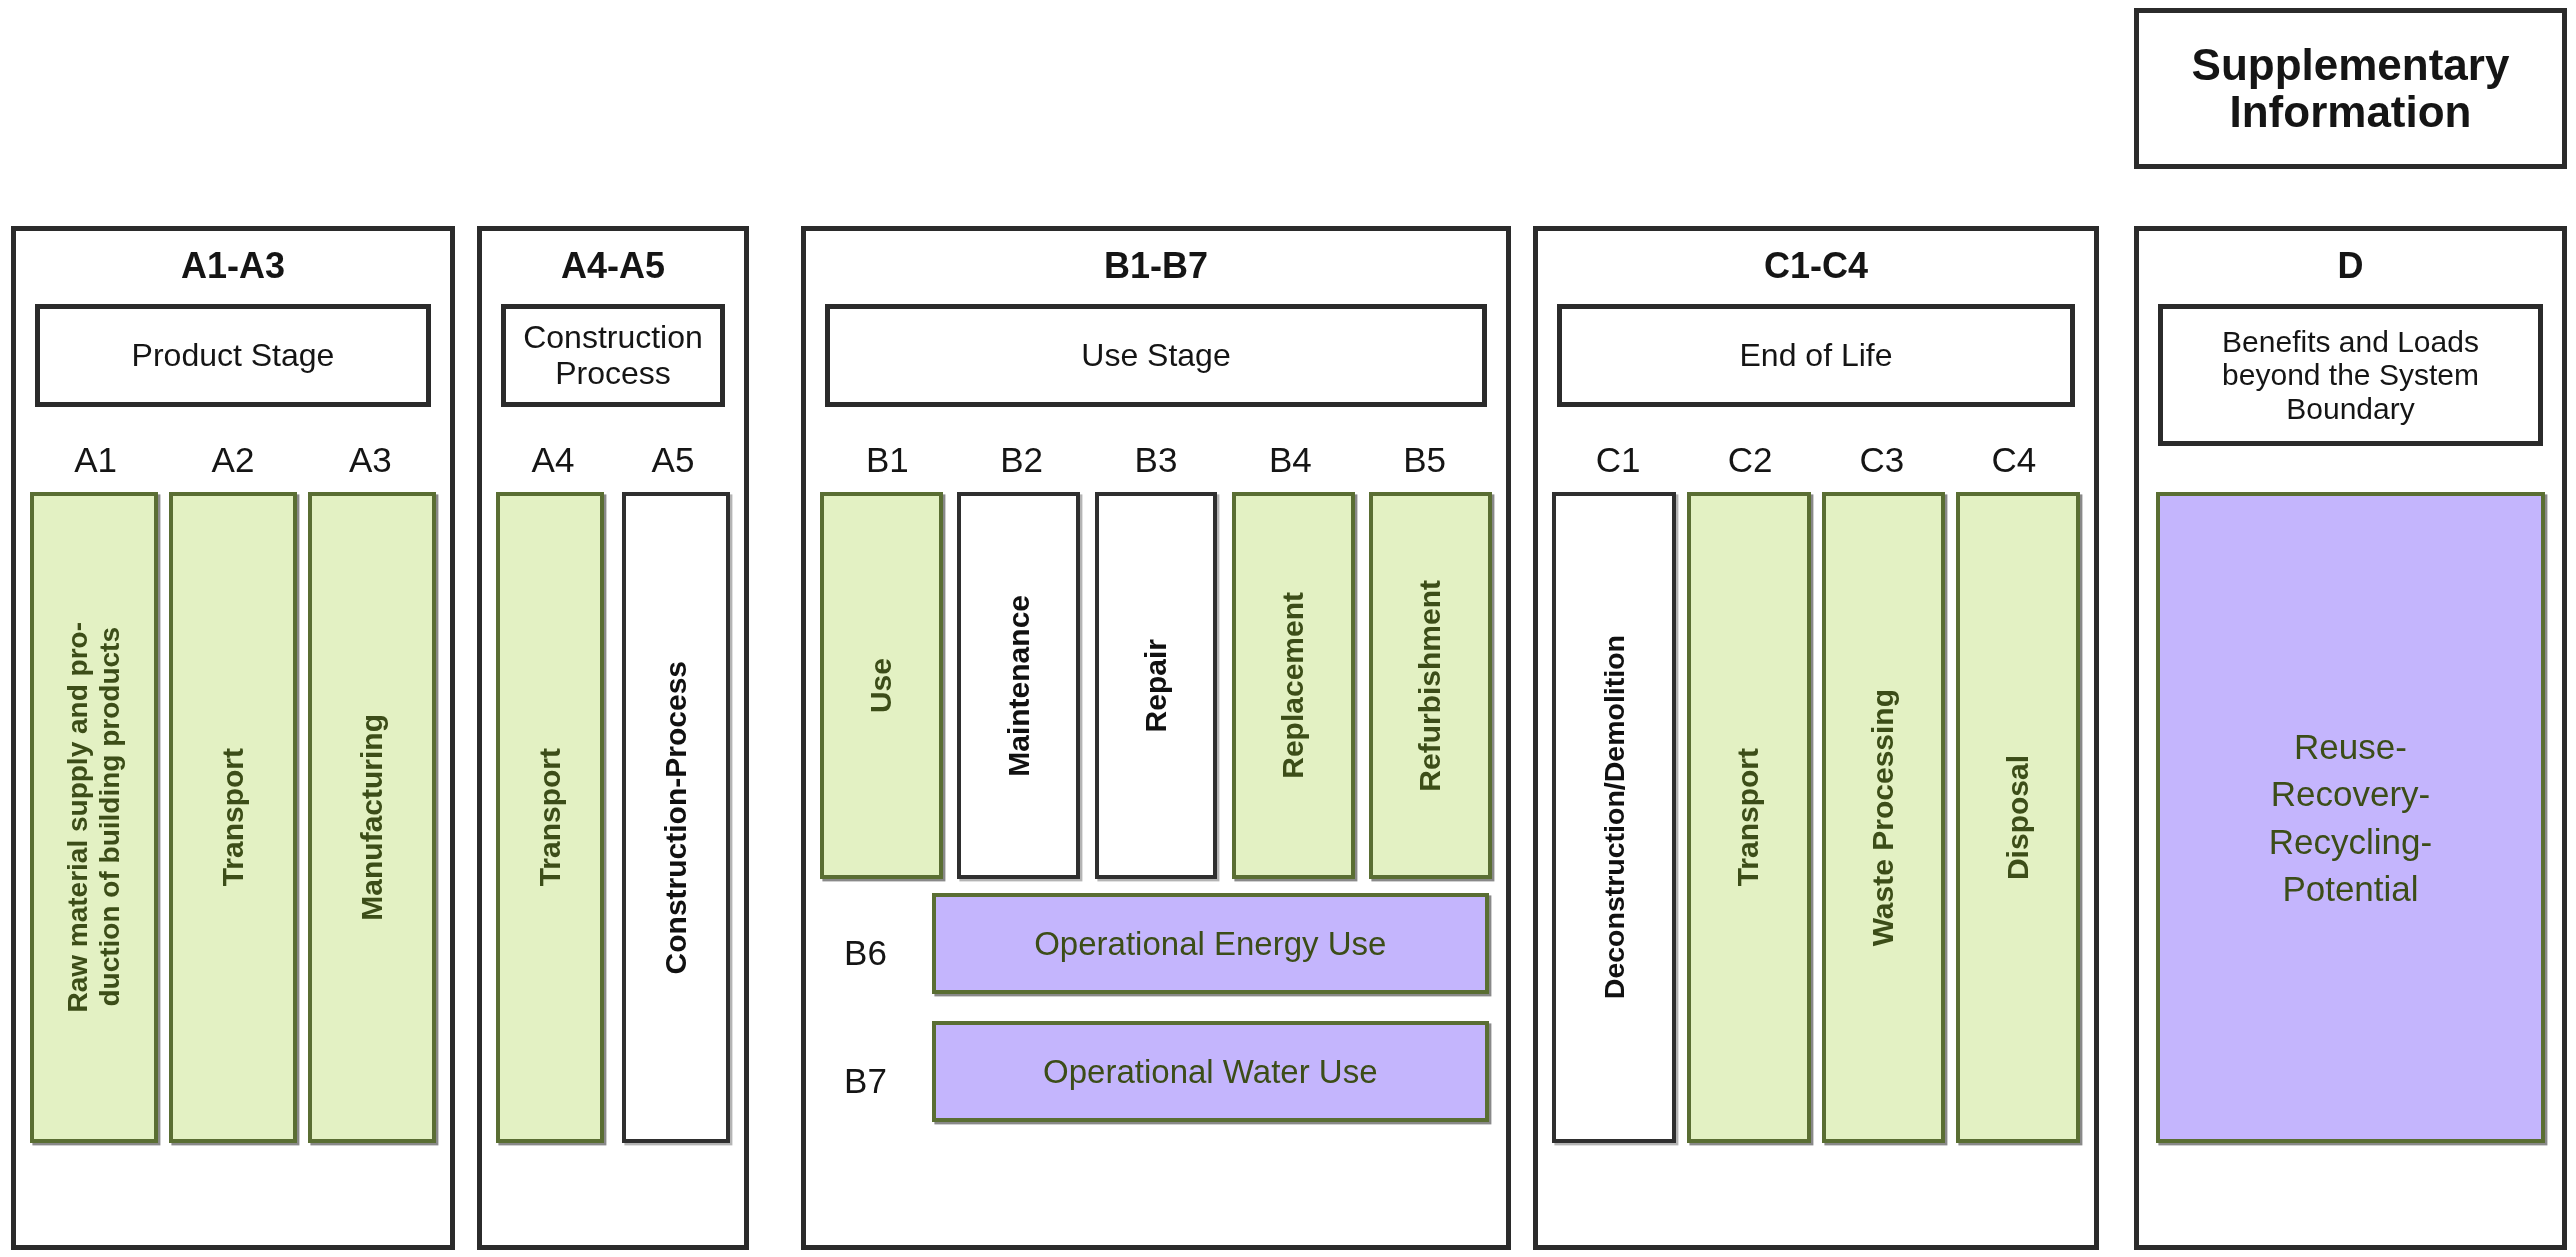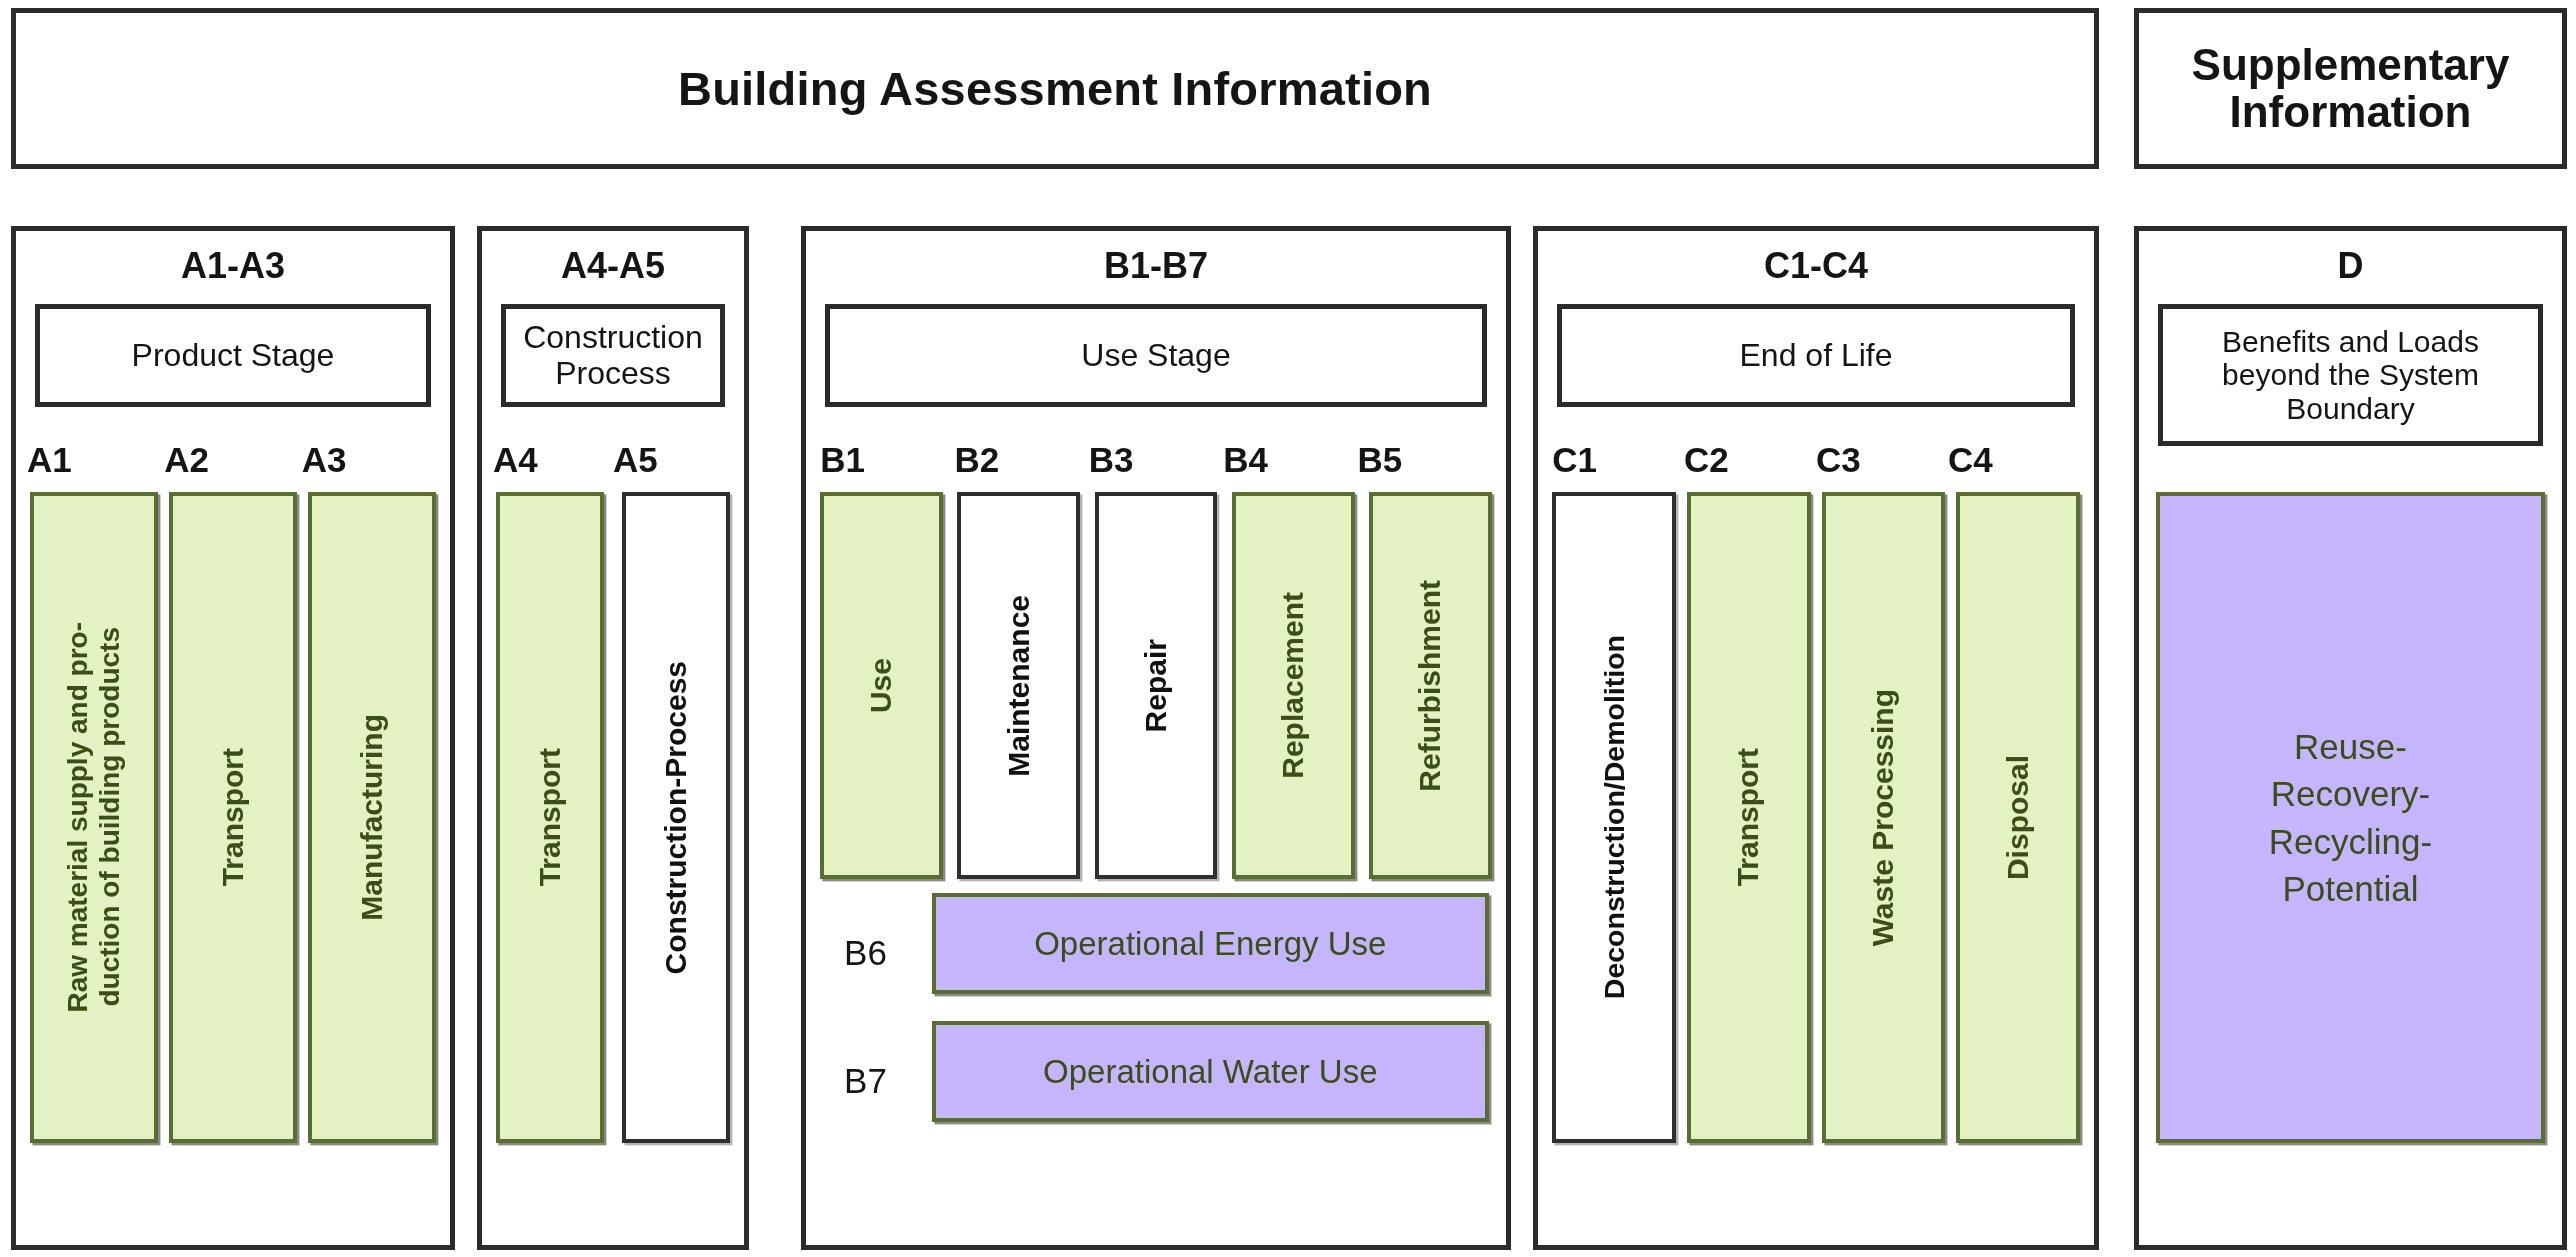--- a/index.html
+++ b/index.html
@@ -50,21 +50,21 @@
     display: flex; align-items: center; justify-content: center;
     text-align: center;
   }
   .stage-box .txt { font-size: 32px; color: #151515; line-height: 1.12; }
 
   .label-row {
     position: absolute; left: 0; right: 0;
     display: flex; align-items: flex-end;
   }
   .label-row .lbl {
-    text-align: left; font-size: 35px; color: #151515; font-weight: bold;
+    text-align: center; font-size: 35px; color: #151515;
   }
 
   .bar-row { position: absolute; left: 0; right: 0; display: flex; }
 
   
   .bar {
     position: relative;
     display: flex; align-items: center; justify-content: center;
     overflow: hidden;
   }
@@ -107,23 +107,20 @@
   #panel-a4a5 { left: 477px;  width: 272px; }
   #panel-b1b7 { left: 801px; width: 710px; }
   #panel-c1c4 { left: 1533px; width: 566px; }
   #panel-d    { left: 2134px; width: 433px; }
 </style>
 </head>
 <body>
 
 <div class="page">
 
-  <div class="frame" id="banner-bai">
-    <span class="txt">Building Assessment Information</span>
-  </div>
 
   <div class="frame" id="banner-supp">
     <span class="txt">
       <span>Supplementary</span><br>
       <span>Information</span>
     </span>
   </div>
 
   <div class="frame panel" id="panel-a1a3">
     <div class="panel-inner">

